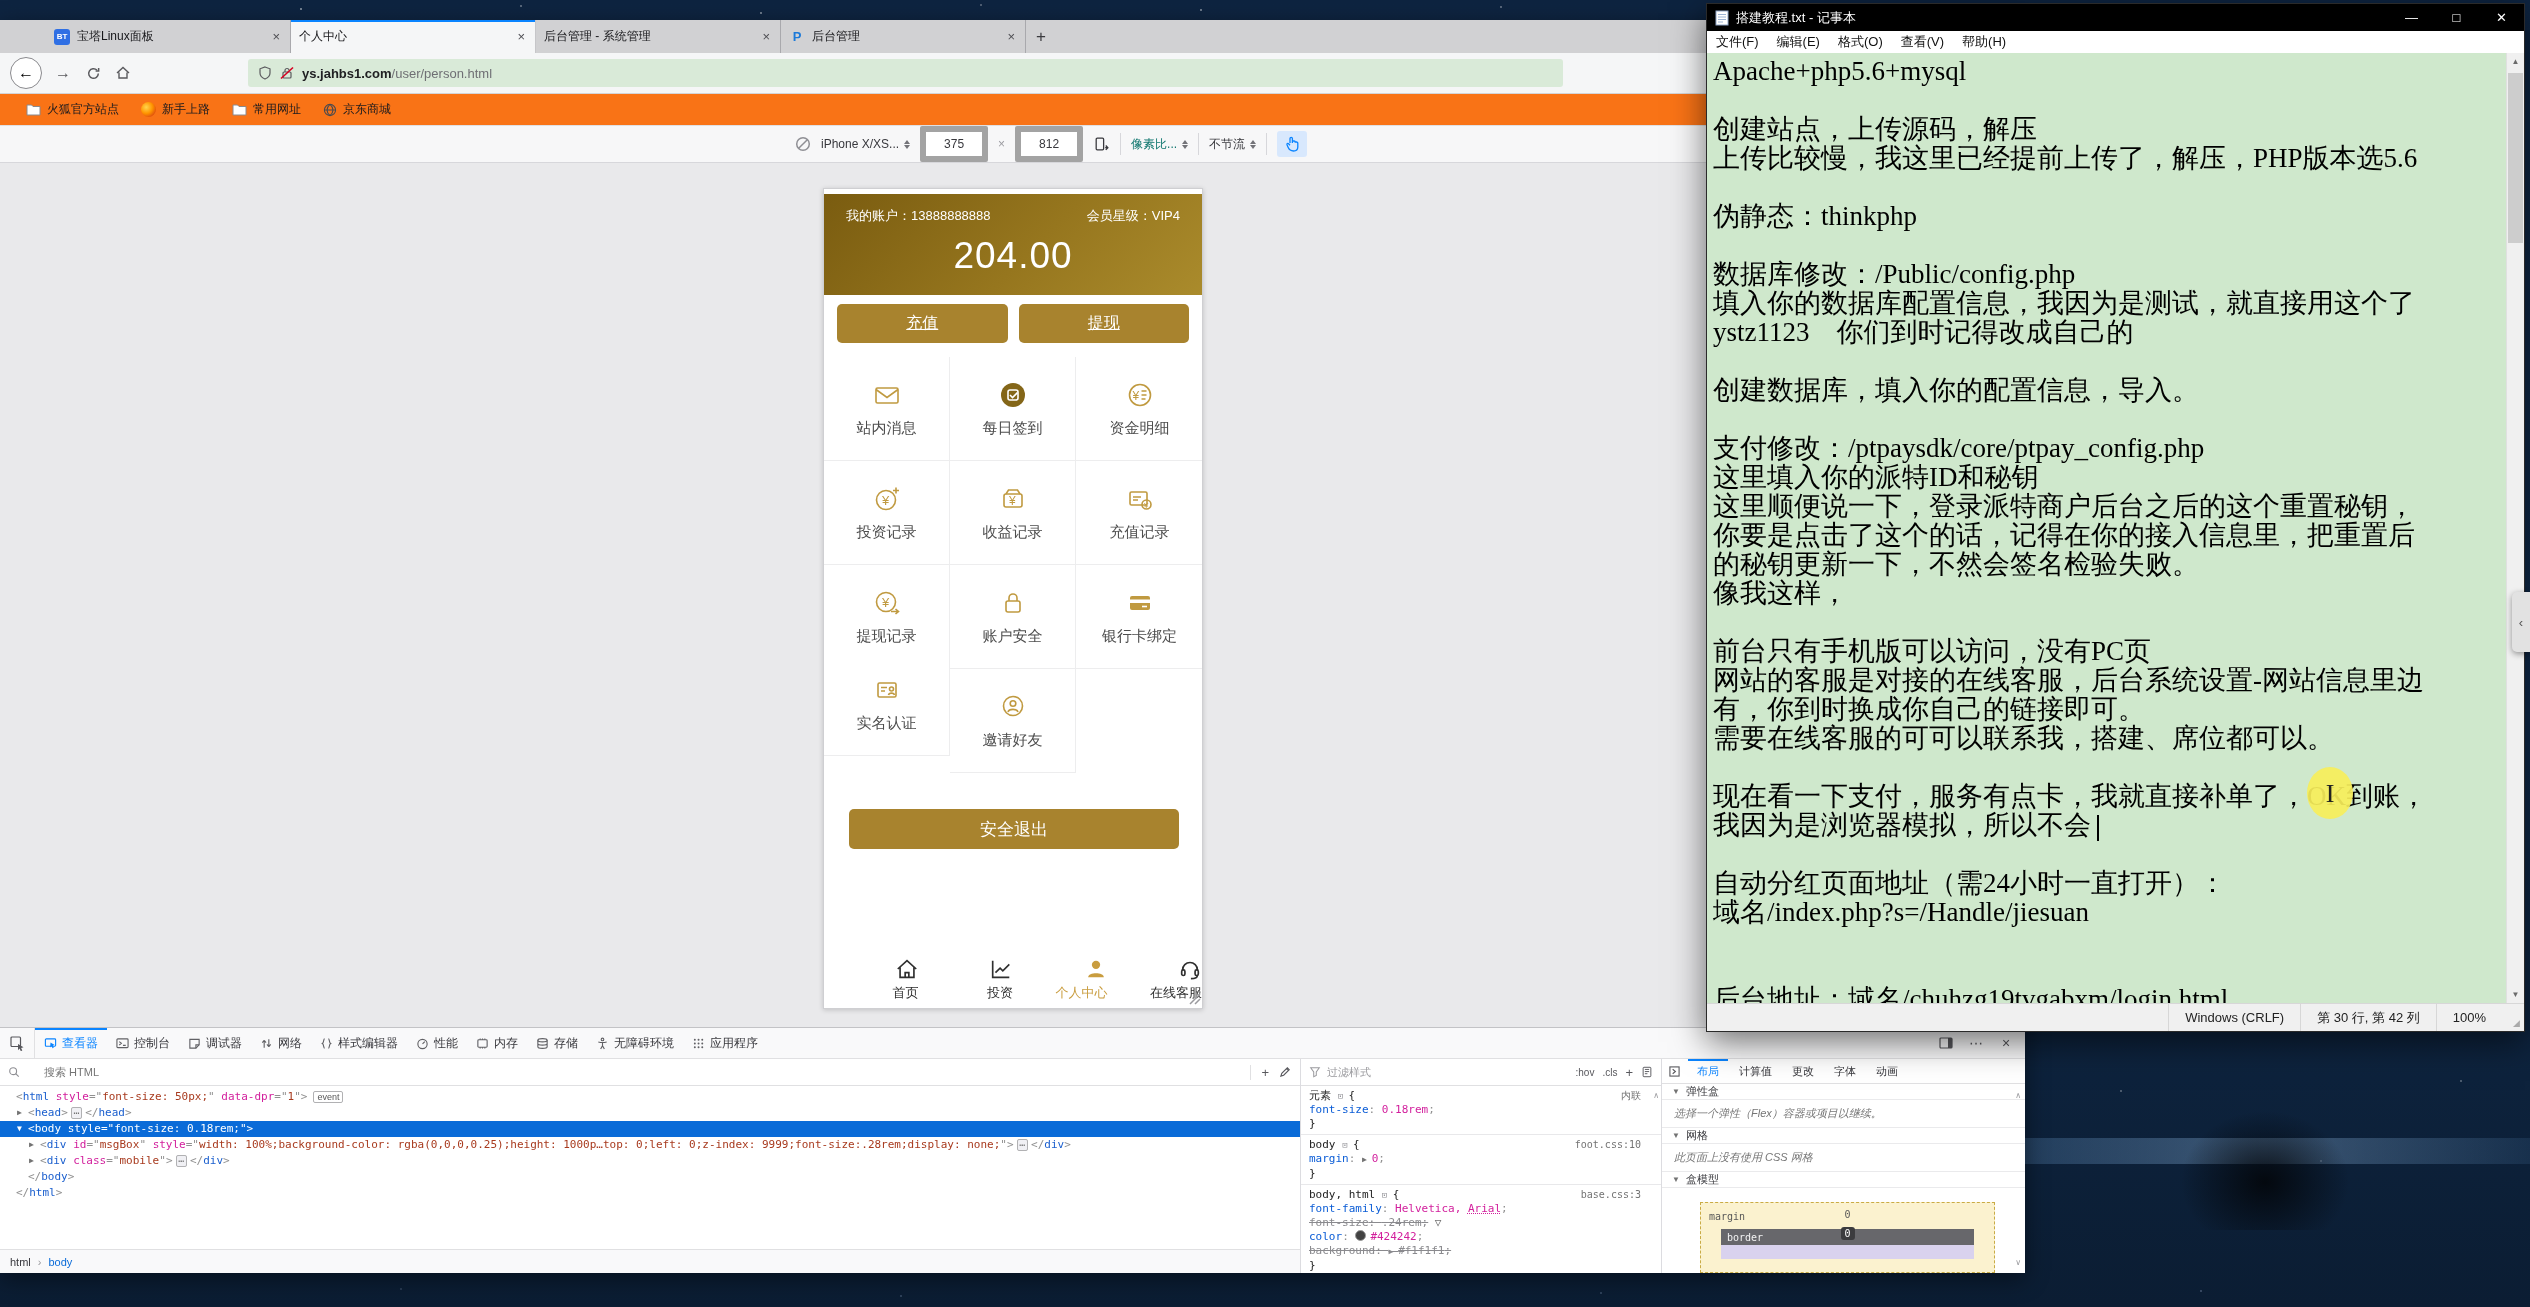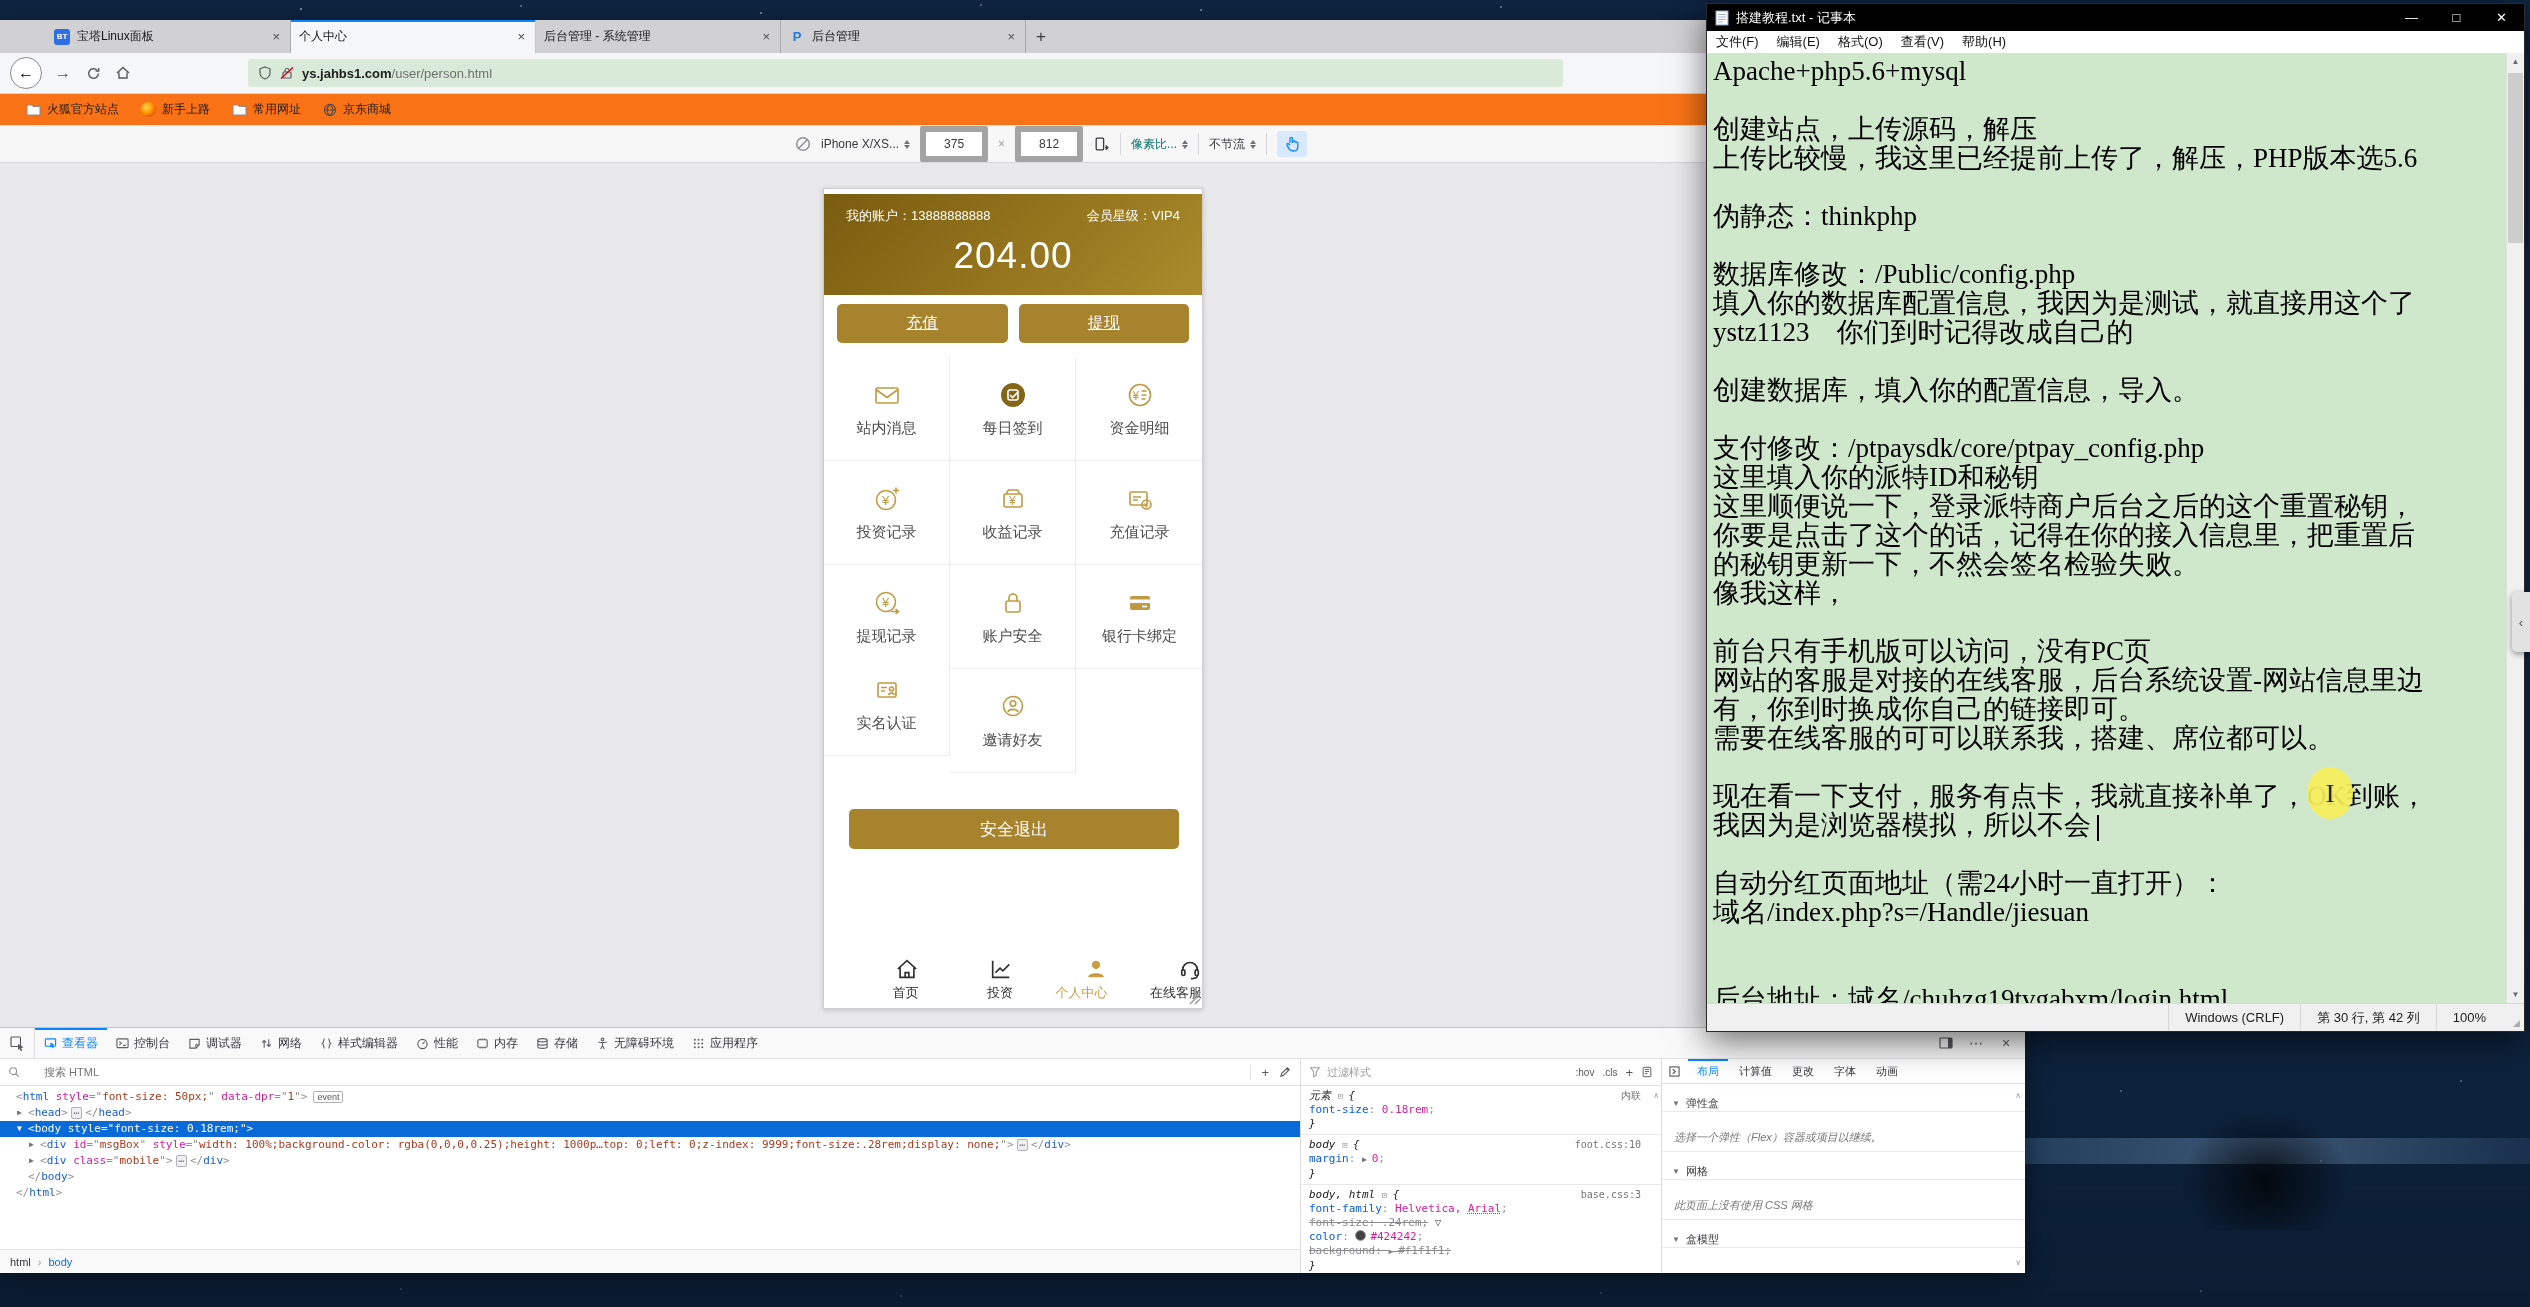--- a/index.html
+++ b/index.html
@@ -100,26 +100,26 @@
   .dt-crumbs{height:23px;border-top:1px solid #e0e0e2;background:#f9f9fa;display:flex;align-items:center;gap:7px;padding:0 10px;font-size:11px;flex:none;}
   .crumb-a{color:#38383d;} .crumb-sep{color:#9a9a9e;} .crumb-b{color:#0a6bd8;}
   .dt-rules{width:360px;flex:none;background:#fff;border-right:1px solid #dcdce0;display:flex;flex-direction:column;position:relative;}
   .dt-filter{height:26px;display:flex;align-items:center;gap:6px;padding:0 8px;border-bottom:1px solid #e0e0e2;flex:none;color:#9a9a9e;font-size:11px;}
   .dt-filter .fr{margin-left:auto;display:flex;align-items:center;gap:8px;color:#58585d;font-size:10px;}
   .rulesbox{flex:1;overflow:hidden;padding:3px 6px 0 8px;font-family:"DejaVu Sans Mono",monospace;font-size:11px;line-height:14px;}
   .rrow{white-space:nowrap;position:relative;}
   .rrow .rlink{position:absolute;right:14px;color:#737373;font-size:10px;}
   .rrow.strike .tk{text-decoration:line-through;color:#8a8a8e;}
   .rrow.strike .tk.filt{text-decoration:none;color:#737373;}
-  .tk.sel{color:#222;font-style:italic;} .tk.prop{color:#0a5cd6;} .tk.val{color:#d21e9c;} .tk.ric{color:#8f8f94;font-size:9px;}
+  .tk.sel{color:#222;} .tk.prop{color:#0a5cd6;} .tk.val{color:#d21e9c;} .tk.ric{color:#8f8f94;font-size:9px;}
   .tk.tw{color:#737373;font-size:8px;} .tk.und{text-decoration:underline dotted;}
   .tk.swatch{display:inline-block;width:9px;height:9px;border-radius:50%;background:#424242;border:1px solid #999;margin-right:4px;vertical-align:-1px;}
   .rule-hr{border-top:1px solid #e8e8ea;margin:3px -6px 3px -8px;}
   .scrollhint{position:absolute;right:2px;color:#9a9a9e;font-size:8px;}
-  .dt-layout{flex:1;background:#fff;display:flex;flex-direction:column;overflow:hidden;position:relative;gap:12px;}
+  .dt-layout{flex:1;background:#fff;display:flex;flex-direction:column;overflow:hidden;position:relative;}
   .lay-tabs{height:24px;display:flex;align-items:stretch;gap:2px;border-bottom:1px solid #e0e0e2;flex:none;font-size:11px;color:#38383d;}
   .lay-tab{display:flex;align-items:center;padding:0 9px;}
   .lay-tab.active{color:#0a84ff;box-shadow:inset 0 2px 0 #0a84ff;}
   .lay-exp{width:24px;display:flex;align-items:center;justify-content:center;color:#58585d;}
   .lay-sec{height:22px;display:flex;align-items:center;gap:6px;padding:0 10px;font-size:11px;color:#38383d;border-bottom:1px solid #eaeaec;}
   .lay-sec .arr{color:#737373;font-size:8px;}
   .lay-msg{padding:6px 12px;font-size:11px;font-style:italic;color:#767676;border-bottom:1px solid #eaeaec;}
   .boxmodel{margin:14px 30px 0 38px;height:120px;background:#fbf2cf;border:1px dashed #c9ab45;position:relative;font-family:"DejaVu Sans Mono",monospace;font-size:10px;color:#585858;}
   .bm-margin-label{position:absolute;left:8px;top:8px;}
   .bm-margin-val{position:absolute;left:0;right:0;top:6px;text-align:center;}

